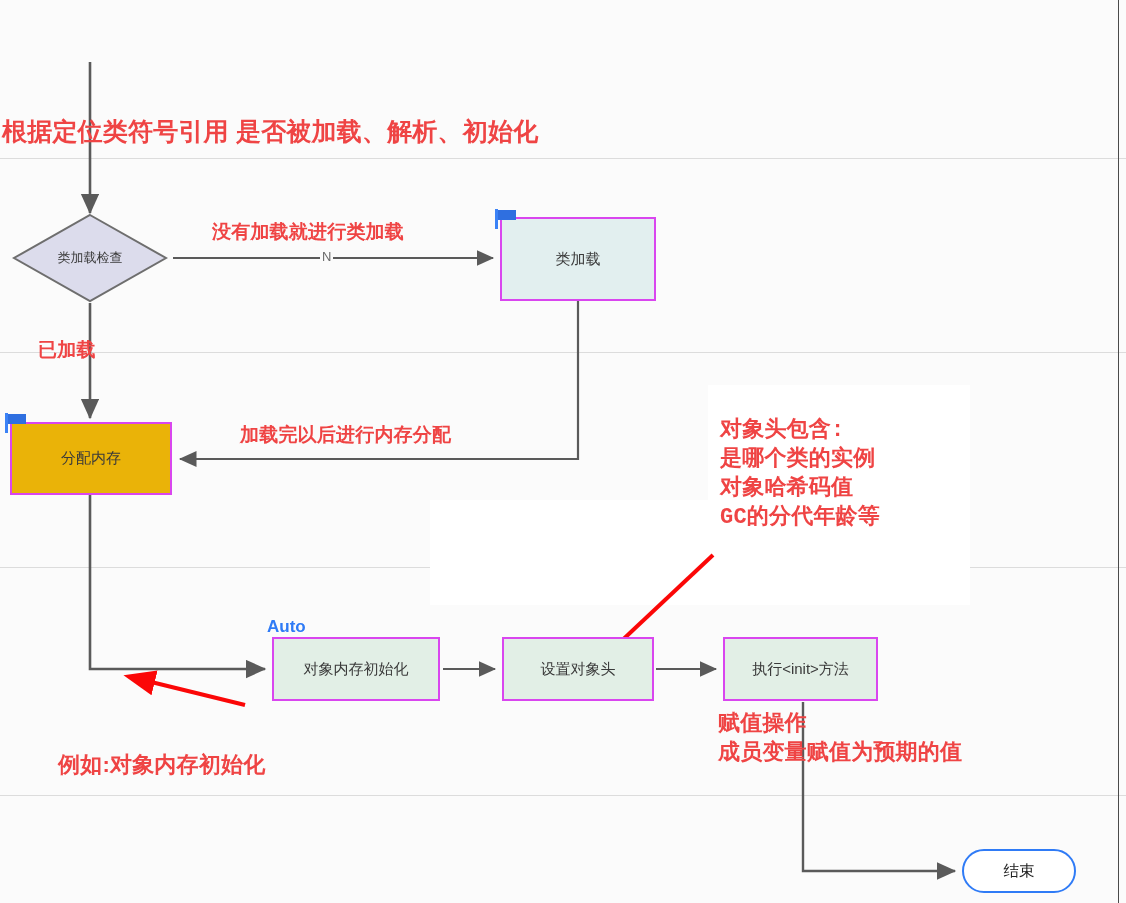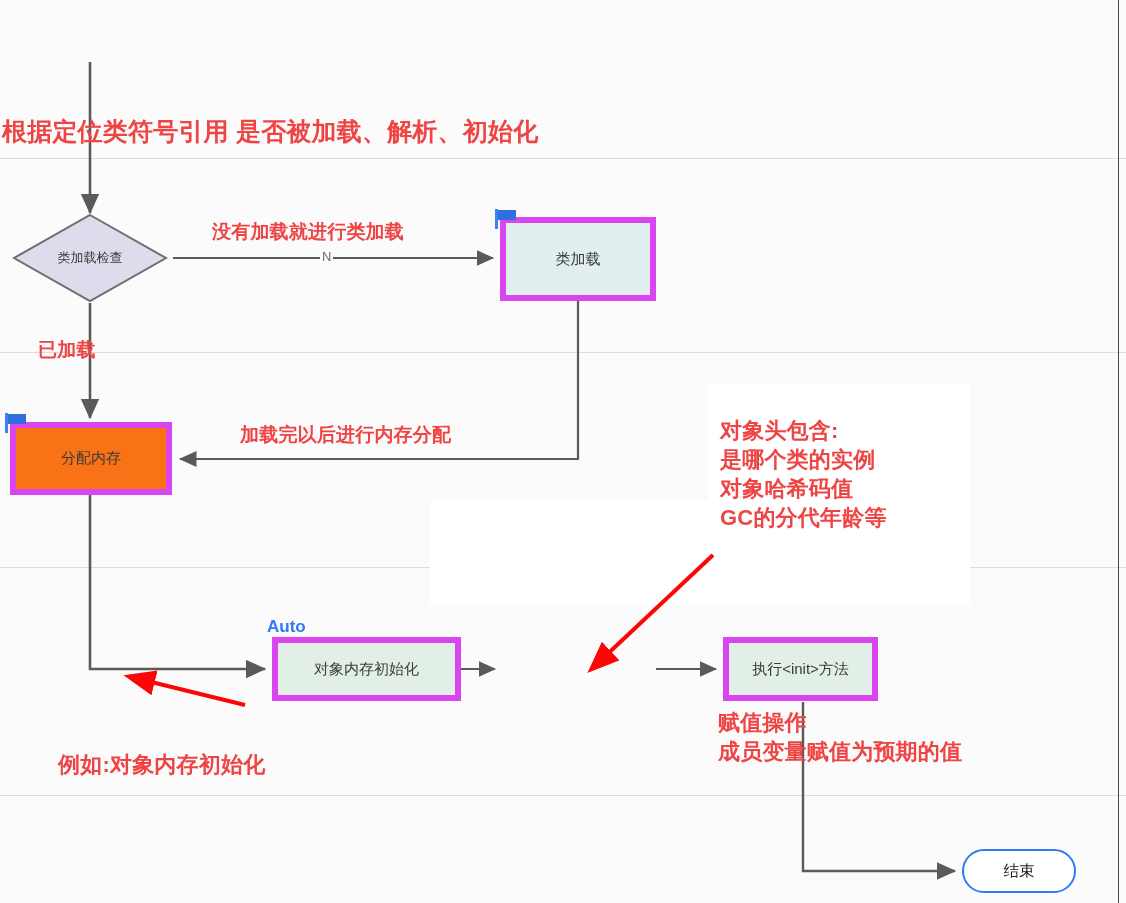--- a/index.html
+++ b/index.html
@@ -60,25 +60,25 @@
   }
   .node-terminal {
     border: 2.5px solid #2f7bf6;
     border-radius: 24px;
     background: #ffffff;
     font-size: 15.5px;
     color: #222;
   }
   .node-terminal b { font-weight: bold; }
   .node-rect {
-    border: 6px solid #d946ef;
+    border: 2px solid #d946ef;
     background: #e2efe6;
   }
   .node-rect.tan {
-    background: #f97316;
+    background: #eab308;
   }
   .node-rect.teal {
     background: #e2efef;
   }
   .node-diamond-wrap {
     position: absolute;
   }
   .node-diamond-shape {
     position: absolute;
     left: 0; top: 0;
@@ -191,45 +191,48 @@
   </svg>
 
   <div class="node node-rect tan" style="left:10px; top:422px; width:162px; height:73px;">
     <span>分配内存</span>
   </div>
   <svg class="flag" style="left:5px; top:413px;" viewBox="0 0 22 20">
     <rect x="0" y="0" width="3" height="20" fill="#3b82f6"></rect>
     <path d="M3,1 L21,1 L21,11 L3,11 z" fill="#2f6fe0"></path>
   </svg>
 
-  <div class="node node-rect" style="left:272px; top:637px; width:189px; height:64px;">
+  <div class="node node-rect" style="left:272px; top:637px; width:168px; height:64px;">
     <span>对象内存初始化</span>
   </div>
   <div class="auto-label" style="left:265px; top:617px;">Auto</div>
 
+  <div class="node node-rect" style="left:502px; top:637px; width:152px; height:64px;">
+    <span>设置对象头</span>
+  </div>
 
   <div class="node node-rect" style="left:723px; top:637px; width:155px; height:64px;">
     <span>执行&lt;init&gt;方法</span>
   </div>
 
   <div class="node node-terminal" style="left:962px; top:849px; width:114px; height:44px;">
     <span>结束</span>
   </div>
 
   <div class="edge-label" style="left:320px; top:249px;">N</div>
 
   <div class="anno anno-xl" style="left:2px; top:115px;">根据定位类符号引用 是否被加载、解析、初始化</div>
 
   <div class="anno anno-lg" style="left:212px; top:219px;">没有加载就进行类加载</div>
 
   <div class="anno anno-lg" style="left:38px; top:337px;">已加载</div>
 
   <div class="anno anno-lg" style="left:240px; top:422px;">加载完以后进行内存分配</div>
 
-  <div class="anno anno-md" style="left:720px; top:416px;">对象头包含:
+  <div class="anno anno-md" style="left:720px; top:416px;font-family:Liberation Mono, monospace;">对象头包含:
 是哪个类的实例
 对象哈希码值
 GC的分代年龄等</div>
 
   <div class="anno anno-md" style="left:58px; top:750px;">例如:对象内存初始化</div>
 
   <div class="anno anno-md" style="left:718px; top:708px;">赋值操作
 成员变量赋值为预期的值</div>
 
 </div>

